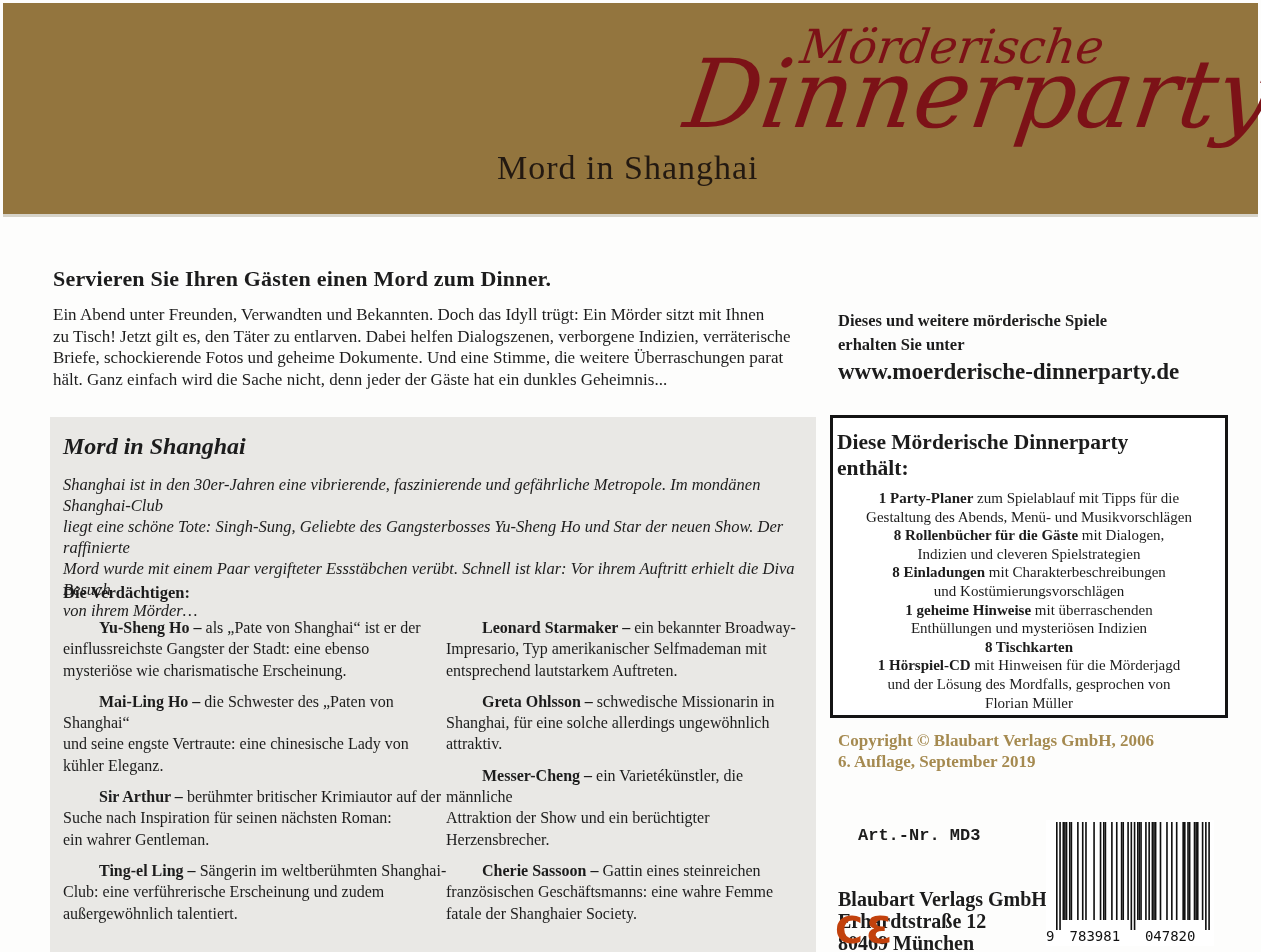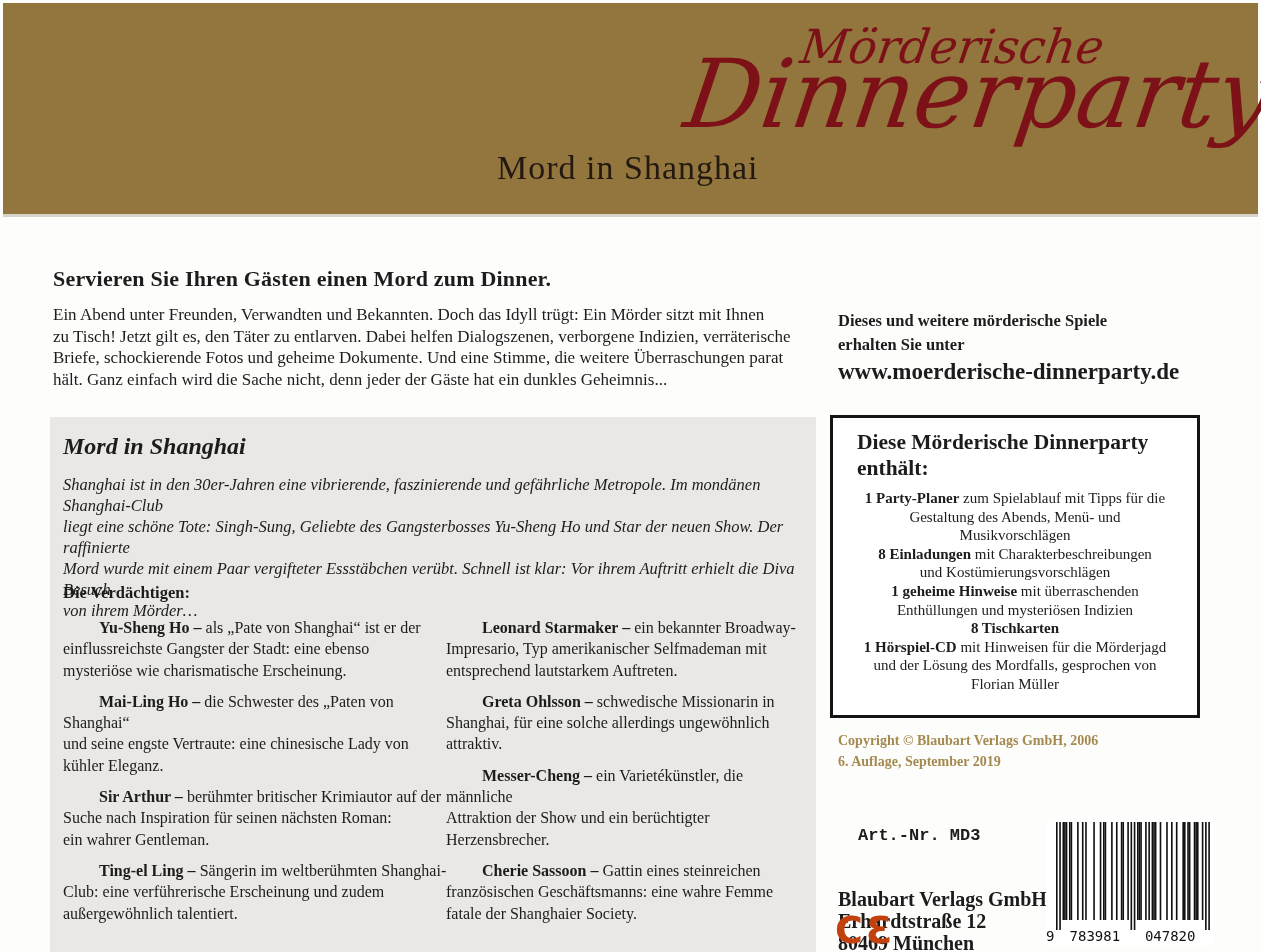--- a/index.html
+++ b/index.html
@@ -32,28 +32,28 @@
   .case-synopsis{position:absolute;left:13px;top:57px;width:748px;font-size:16.5px;font-style:italic;
                  line-height:21px;white-space:pre-line;}
   .suspects-heading{position:absolute;left:13px;top:166px;font-size:16.5px;font-weight:700;text-align:center;}
   .suspect-col{position:absolute;top:200px;}
   .suspect-col.left{left:13px;width:392px;}
   .suspect-col.right{left:396px;width:365px;}
   .suspect{margin:0 0 10px 0;font-size:16px;line-height:21.3px;white-space:pre-line;}
   .suspect b{font-weight:700;margin-left:36px;}
 
   
-  .contents-box{position:absolute;left:830px;top:415px;width:370px;height:303px;box-sizing:border-box;
-                border:3px solid #141414;background:#ffffff;padding:9px 24px;}
+  .contents-box{position:absolute;left:830px;top:415px;width:398px;height:303px;box-sizing:border-box;
+                border:3px solid #141414;background:#ffffff;padding:9px 4px;}
   .contents-heading{font-size:21.5px;font-weight:700;line-height:26px;white-space:pre-line;margin:2px 0 8px 0;}
   .contents-item{margin:0;font-size:15px;line-height:18.6px;white-space:pre-line;text-align:center;}
   .contents-item b{font-weight:700;}
 
   
-  .copyright{position:absolute;left:838px;top:731px;font-size:14px;font-weight:700;
+  .copyright{position:absolute;left:838px;top:731px;font-size:17px;font-weight:700;
              line-height:20.5px;white-space:pre-line;}
   .art-no{position:absolute;left:858px;top:826px;font-size:17px;font-weight:700;font-family:Liberation Mono, monospace;}
   .address{position:absolute;left:838px;top:888px;font-size:20px;font-weight:700;line-height:22px;}
   .ce{position:absolute;left:835px;top:908px;font-family:"DejaVu Sans",sans-serif;font-size:38px;
       font-weight:700;letter-spacing:3px;color:#c2410c;}
 
   
   .barcode{position:absolute;left:1046px;top:820px;width:168px;height:126px;background:#ffffff;}
 </style>
 </head>
@@ -114,20 +114,22 @@
 französischen Geschäftsmanns: eine wahre Femme
 fatale der Shanghaier Society.</span></p>
     </div>
   </div>
 
   <div class="contents-box">
     <p class="contents-heading">Diese Mörderische Dinnerparty
 enthält:</p>
     <p class="contents-item"><b>1 Party-Planer</b><span> zum Spielablauf mit Tipps für die
 Gestaltung des Abends, Menü- und Musikvorschlägen</span></p>
+    <p class="contents-item"><b>8 Rollenbücher für die Gäste</b><span> mit Dialogen,
+Indizien und cleveren Spielstrategien</span></p>
     <p class="contents-item"><b>8 Einladungen</b><span> mit Charakterbeschreibungen
 und Kostümierungsvorschlägen</span></p>
     <p class="contents-item"><b>1 geheime Hinweise</b><span> mit überraschenden
 Enthüllungen und mysteriösen Indizien</span></p>
     <p class="contents-item"><b>8 Tischkarten</b><span></span></p>
     <p class="contents-item"><b>1 Hörspiel-CD</b><span> mit Hinweisen für die Mörderjagd
 und der Lösung des Mordfalls, gesprochen von
 Florian Müller</span></p>
   </div>
 

